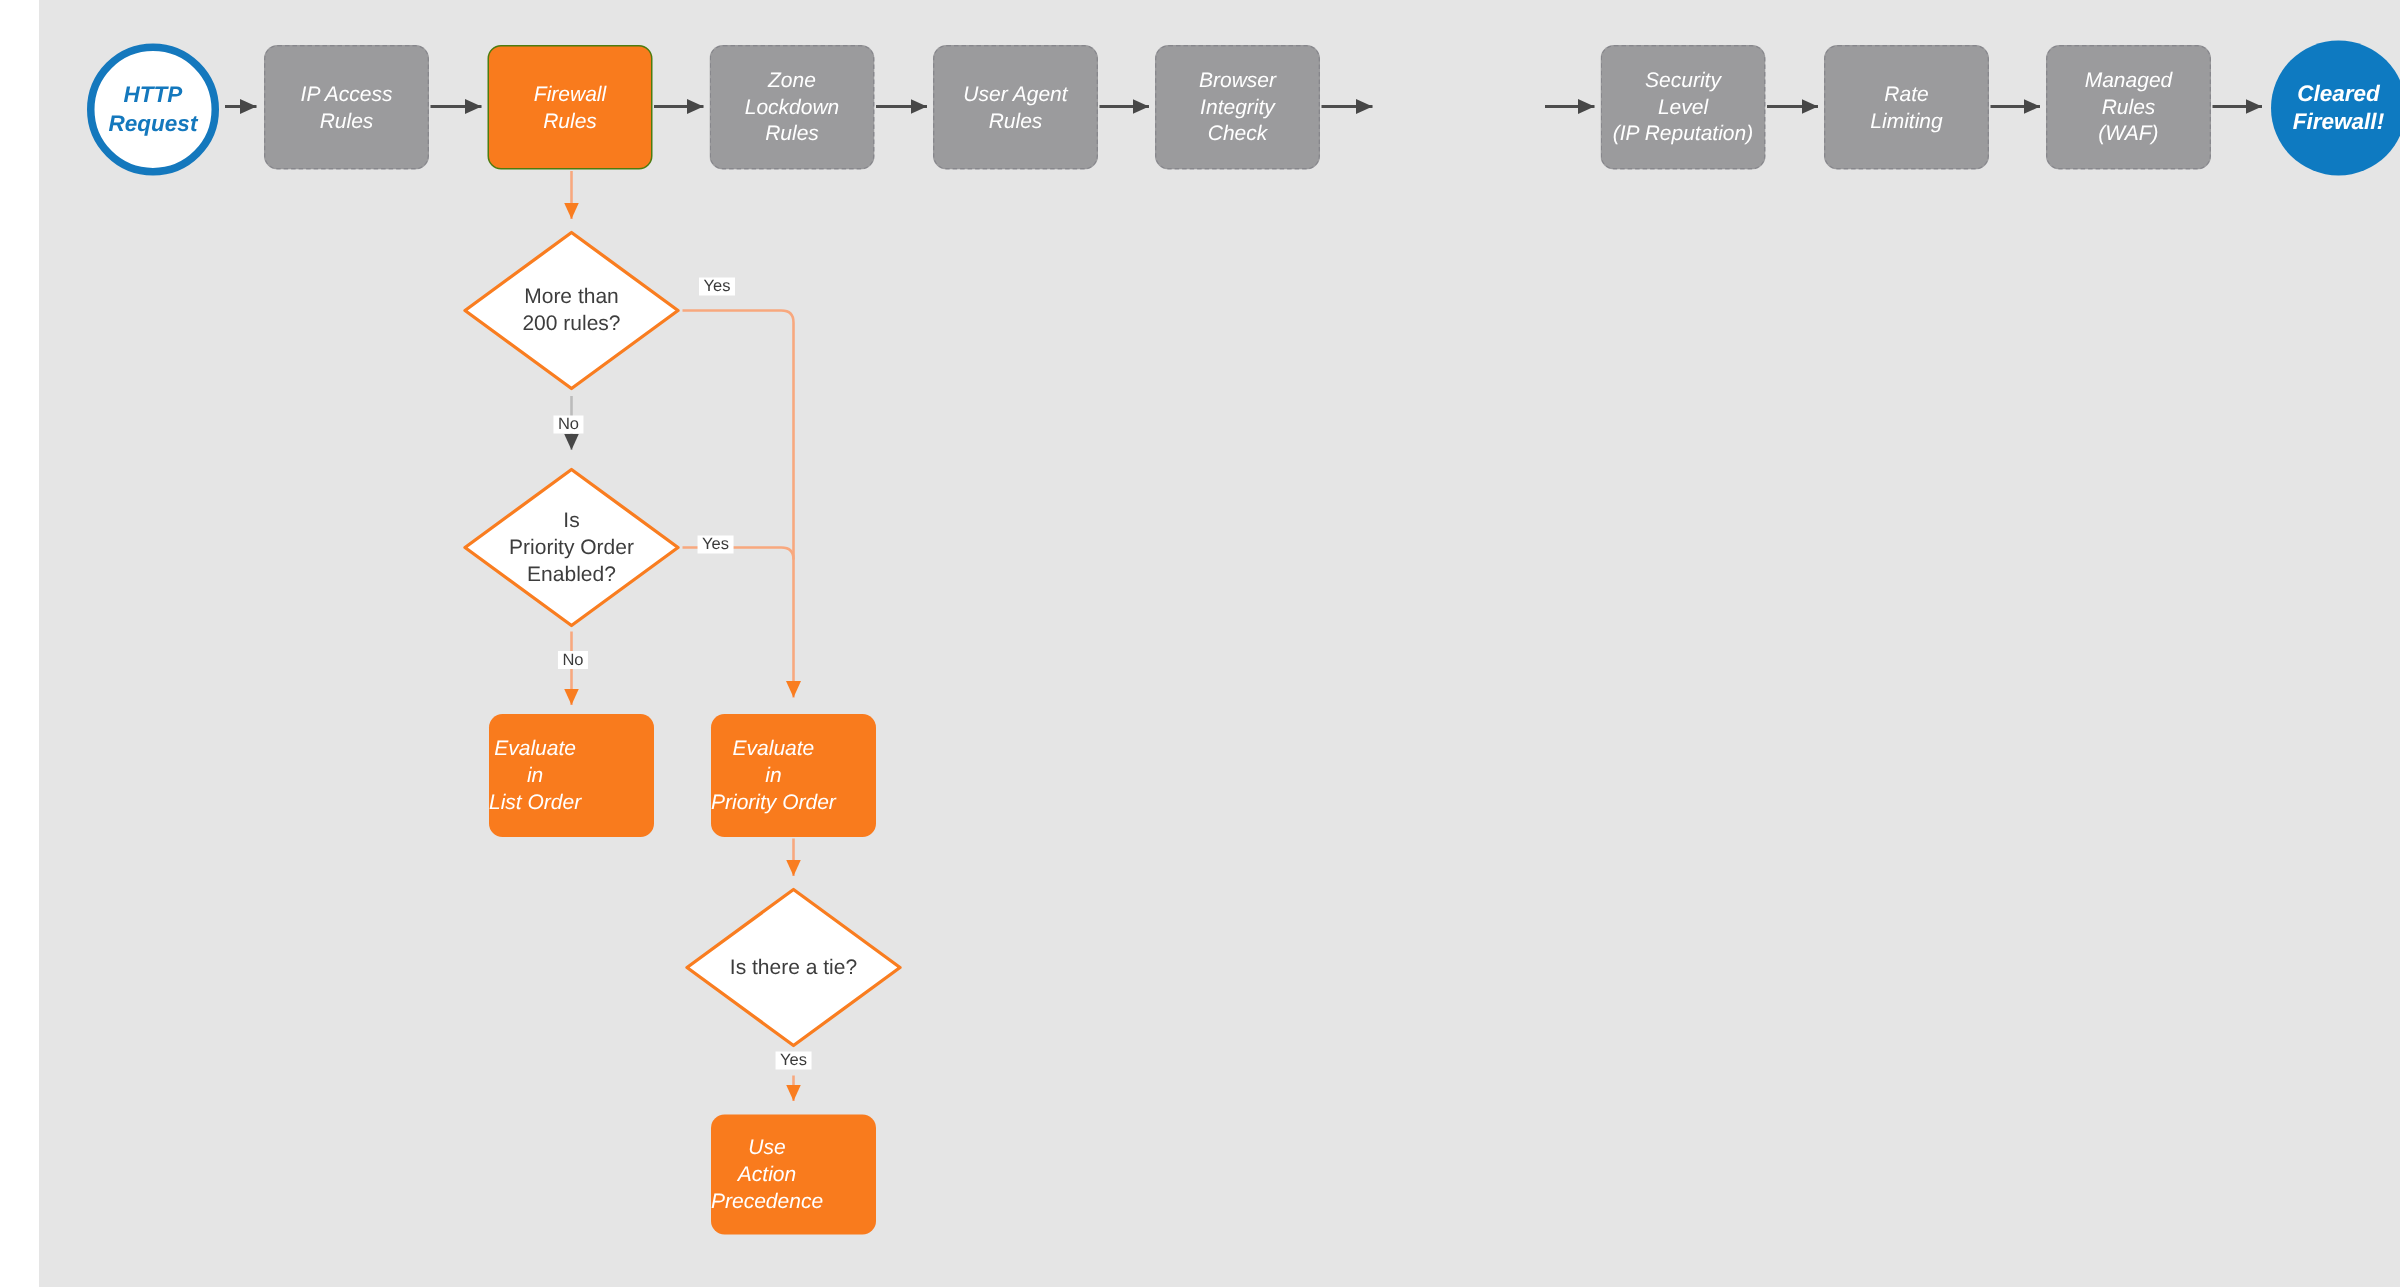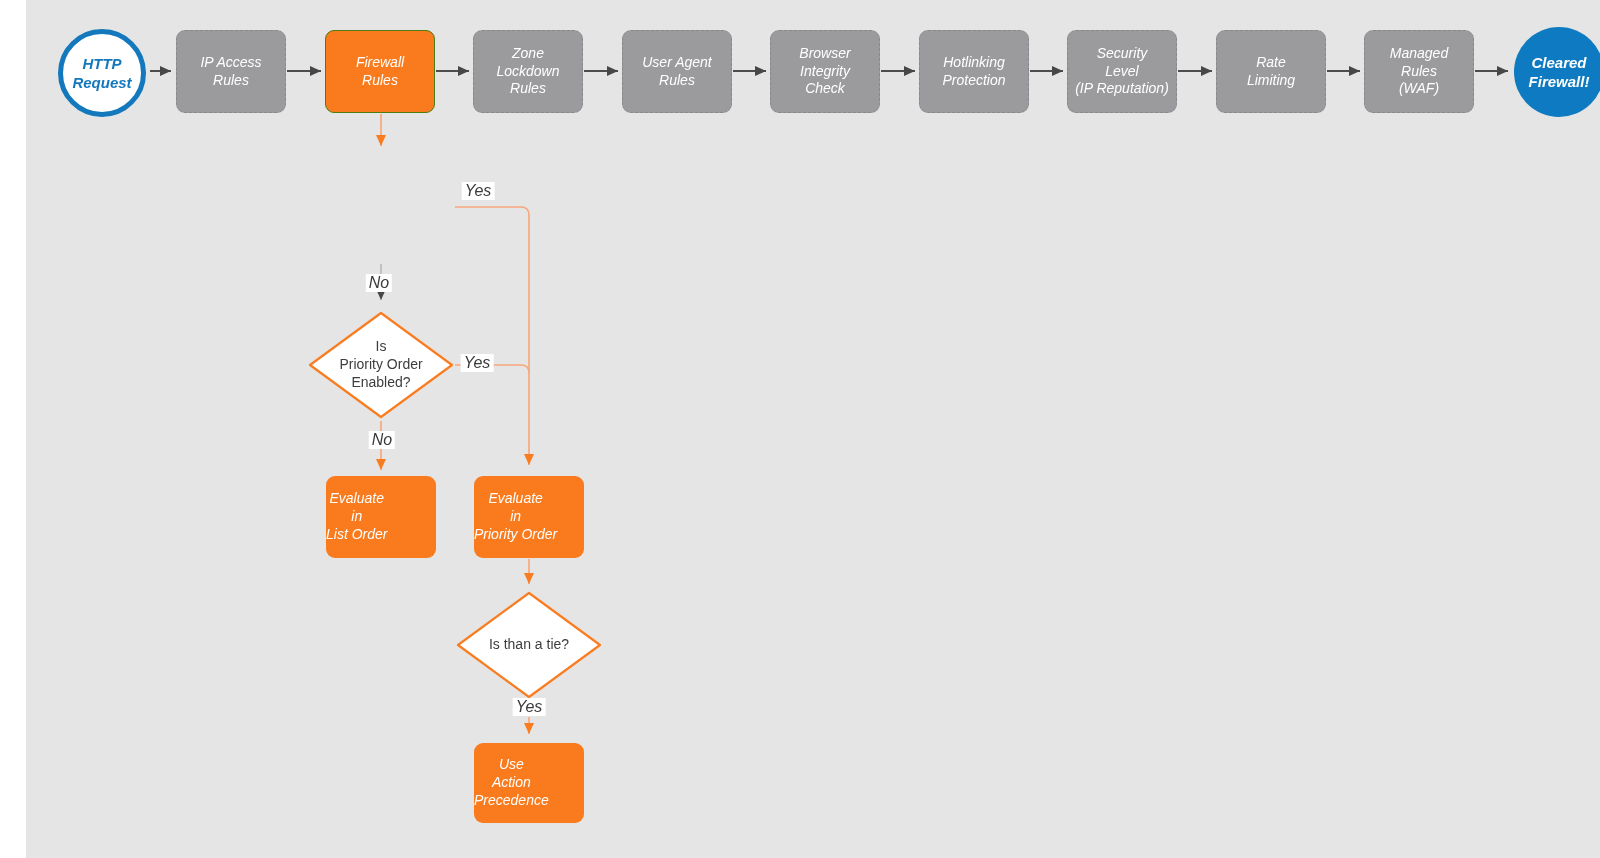--- a/index.html
+++ b/index.html
@@ -75,22 +75,21 @@
     font-size: 14px;
   }
   
   .edge-label {
     position: absolute;
     transform: translate(-50%, -50%);
     z-index: 2;
     background: #ffffff;
     padding: 0 3px;
     color: #3A3A3A;
-    font-style: italic;
-    font-size: 16px;
+    font-size: 11px;
   }
   .conn-dark   { stroke: #4D4D4D; stroke-width: 2;   fill: none; }
   .conn-orange { stroke: #F8A87E; stroke-width: 1.7; fill: none; }
   .conn-gray   { stroke: #BBBBBB; stroke-width: 1.7; fill: none; }
 </style>
 </head>
 <body>
 
 <div class="canvas">
 
@@ -144,59 +143,62 @@
   </div>
   <div class="node step" style="left:596px; top:30px;">
     <span class="label">User Agent
 Rules</span>
   </div>
   <div class="node step" style="left:744px; top:30px;align-items:center;">
     <span class="label">Browser
 Integrity
 Check</span>
   </div>
-  <div class="node step" style="left:893px; top:30px;">
-    <span class="label">Hotlinking
-Protection</span>
-  </div>
   <div class="node step" style="left:1041px; top:30px;">
     <span class="label">Security
 Level
 (IP Reputation)</span>
   </div>
   <div class="node step" style="left:1190px; top:30px;">
     <span class="label">Rate
 Limiting</span>
   </div>
   <div class="node step" style="left:1338px; top:30px;">
     <span class="label">Managed
 Rules
 (WAF)</span>
   </div>
 
   <div class="node circle end" style="left:1488px; top:27px; width:90px; height:90px;">
     <span class="label">Cleared
 Firewall!</span>
   </div>
 
+  <div class="node diamond" style="left:282px; top:153px;">
+    <svg width="146" height="108">
+      <polygon points="73,2 144,54 73,106 2,54" fill="#ffffff" stroke="#F97D20" stroke-width="2.2" stroke-linejoin="round"></polygon>
+    </svg>
+    <span class="dlabel label">More than
+200 rules?</span>
+  </div>
 
   <div class="node diamond" style="left:282px; top:311px;">
     <svg width="146" height="108">
       <polygon points="73,2 144,54 73,106 2,54" fill="#ffffff" stroke="#F97D20" stroke-width="2.2" stroke-linejoin="round"></polygon>
     </svg>
     <span class="dlabel label">Is
 Priority Order
 Enabled?</span>
   </div>
 
   <div class="node diamond" style="left:430px; top:591px;">
     <svg width="146" height="108">
       <polygon points="73,2 144,54 73,106 2,54" fill="#ffffff" stroke="#F97D20" stroke-width="2.2" stroke-linejoin="round"></polygon>
     </svg>
-    <span class="dlabel label">Is than a tie?</span>
+    <span class="dlabel label">Is there a tie?</span>
   </div>
 
   <div class="node action" style="left:300px; top:476px; width:110px; height:82px;">
     <span class="label">Evaluate
 in
 List Order</span>
   </div>
   <div class="node action" style="left:448px; top:476px; width:110px; height:82px;">
     <span class="label">Evaluate
 in

